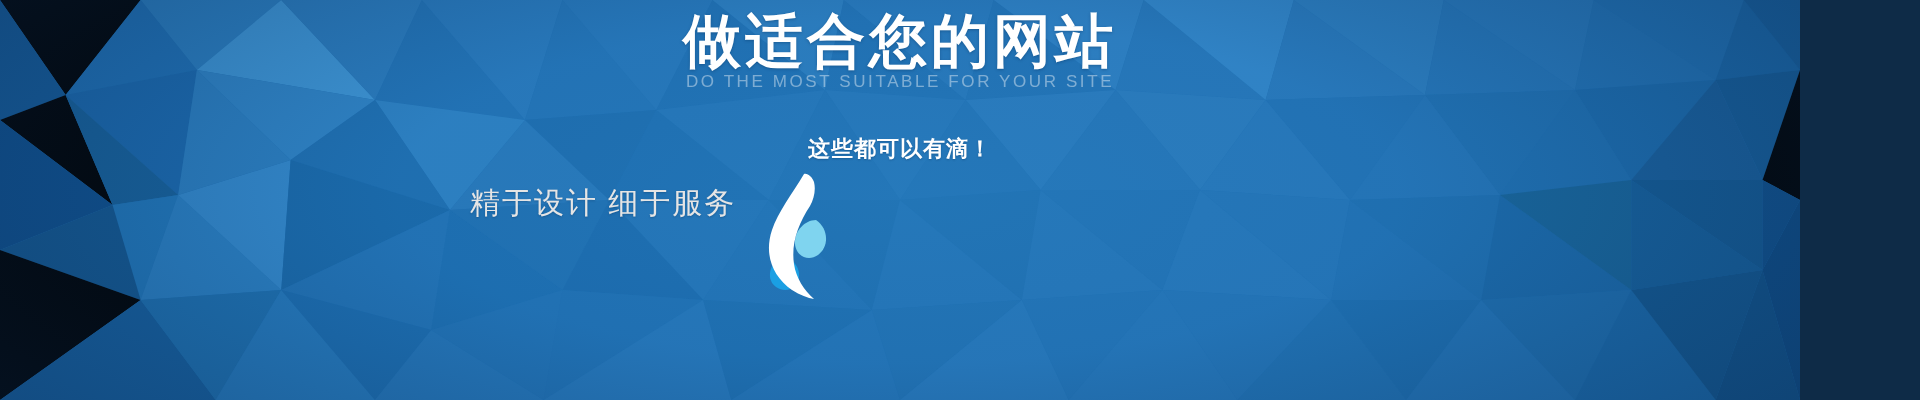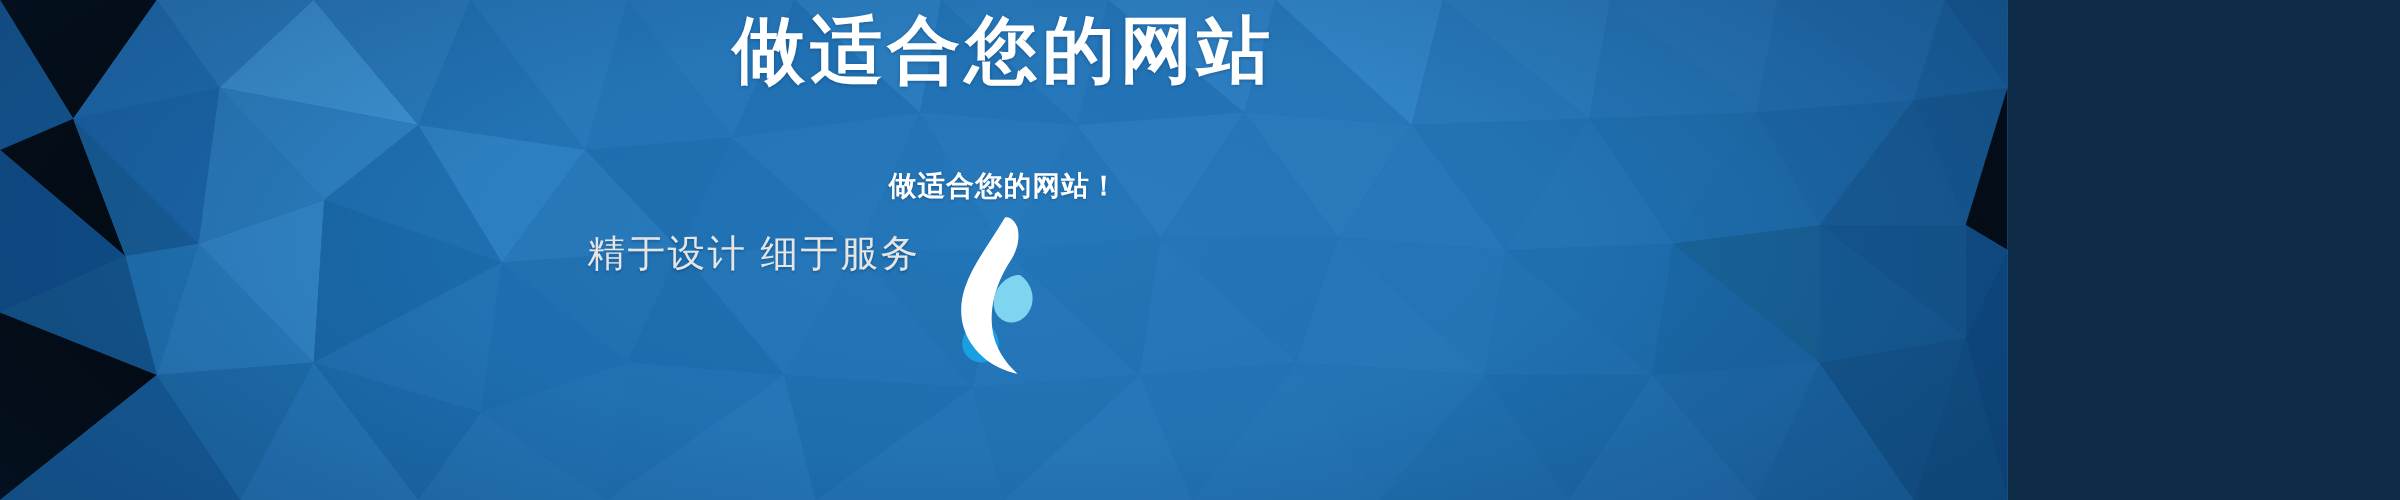--- a/index.html
+++ b/index.html
@@ -7,21 +7,21 @@
     margin: 0;
     padding: 0;
     background: #0e2b47;
   }
   body {
     font-family: "Liberation Sans", "DejaVu Sans", sans-serif;
   }
 
   .banner {
     position: relative;
-    width: 1606px;
+    width: 1800px;
     height: 400px;
     overflow: hidden;
     background: #1e6db2;
   }
 
   
   .poly-bg {
     position: absolute;
     inset: 0;
     width: 100%;
@@ -232,23 +232,24 @@
       <polygon points="1880,270 1920,200 1920,400" fill="#0e4b84"></polygon>
     </g>
   </svg>
 
   <div class="vignette"></div>
 
   <div class="content">
 
     <div class="title">做适合您的网站</div>
 
-
-
-    <div class="tagline tagline-2">做适合您的网站！</div>
+    <div class="subtitle">DO THE MOST SUITABLE FOR YOUR SITE</div>
+
+
+    <div class="tagline tagline-2">这些都可以有滴！</div>
 
     <div class="slogan slogan-left">精于设计 细于服务</div>
 
 
     <div class="logo">
       <svg viewBox="0 0 110 132">
 
         <path d="M74 52 C 86 60, 88 78, 76 87 C 66 94, 54 88, 53 76 C 52 64, 62 52, 74 52 Z" fill="#7fd4ef"></path>
 
         <path d="M38 90 C 27 96, 24 112, 34 119 C 44 126, 56 120, 57 109 C 58 98, 49 88, 38 90 Z" fill="#1a9fe3"></path>

